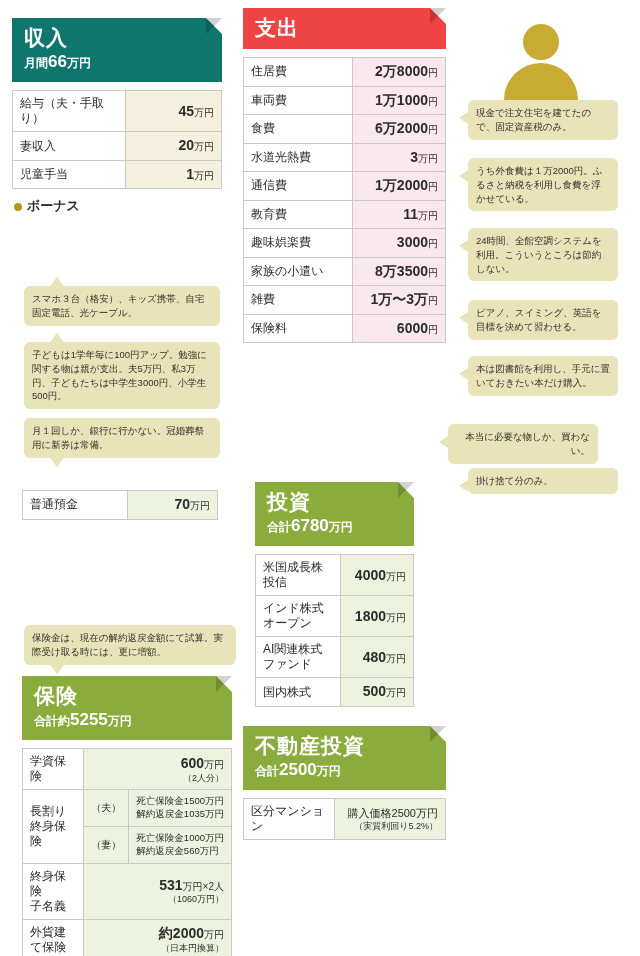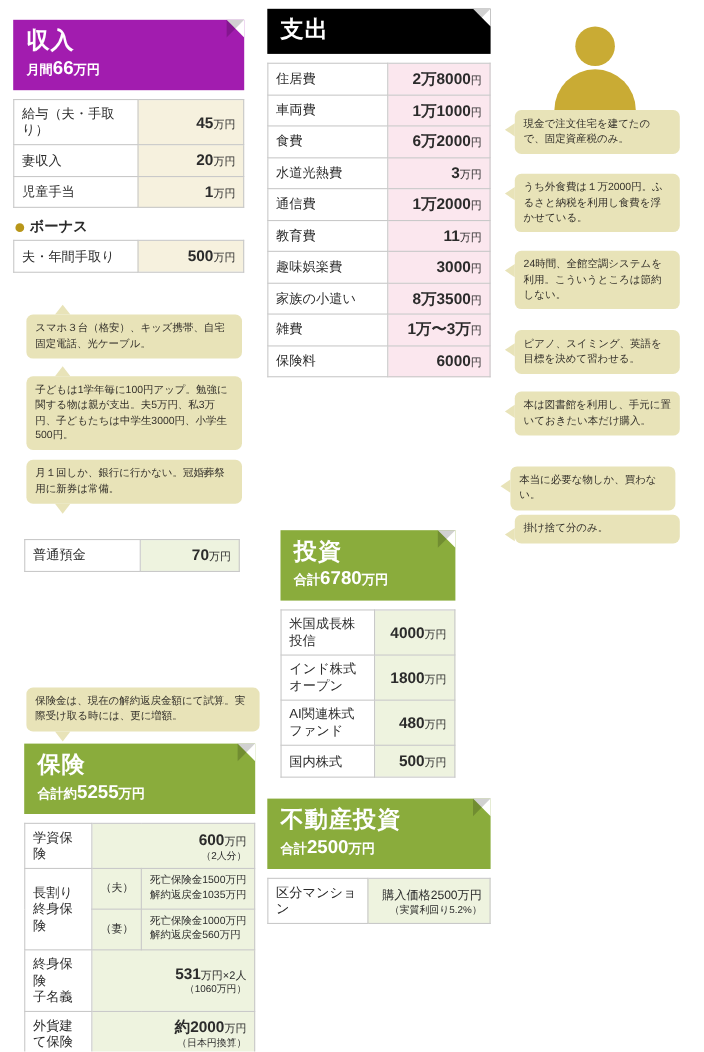--- a/index.html
+++ b/index.html
@@ -36,23 +36,23 @@
     content:""; position:absolute; right:0; top:0;
     border-width:0 16px 16px 0; border-style:solid;
     border-color:transparent #ffffff transparent transparent;
   }
   .fold:after{
     content:""; position:absolute; right:0; top:0;
     border-width:16px 16px 0 0; border-style:solid;
     border-color:rgba(0,0,0,0.18) transparent transparent transparent;
   }
 
-  .head-gold { background:#a21caf; }
+  .head-gold { background:#0f766e; }
   .head-pink { background:#e4at; }
-  .head-pink { background:#000000; }
+  .head-pink { background:#ef4444; }
   .head-green{ background:#8aac3c; }
 
   
   table.rows {
     border-collapse:collapse; width:100%;
     font-size:12px;
   }
   table.rows td {
     border:1px solid #c9c9c9;
     padding:5px 7px;
@@ -138,28 +138,20 @@
     </tr>
     <tr>
       <td class="lbl">児童手当</td>
       <td class="val"><span class="valbig">1</span><span class="unit">万円</span></td>
     </tr>
   </tbody>
     </table>
   <div class="bonus-label">
     <span class="dot"></span><span>ボーナス</span>
   </div>
-  <table class="rows tbl-gold">
-    <tbody>
-        <tr>
-      <td class="lbl">夫・年間手取り</td>
-      <td class="val"><span class="valbig">500</span><span class="unit">万円</span></td>
-    </tr>
-  </tbody>
-    </table>
 </div>
 
 <div class="abs" style="left:243px; top:8px; width:203px;">
   <div class="sec-head head-pink">
     <div class="fold"></div>
     <div class="title">支出</div>
   </div>
   <div style="height:8px"></div>
   <table class="rows tbl-pink">
     <tbody>
@@ -210,21 +202,21 @@
 <div class="person" style="left:504px; top:24px; width:74px;">
   <div class="head"></div>
   <div class="body"></div>
 </div>
 
 <div class="bubble tail-l" style="left:468px; top:100px; width:150px;">現金で注文住宅を建てたので、固定資産税のみ。</div>
 <div class="bubble tail-l" style="left:468px; top:158px; width:150px;">うち外食費は１万2000円。ふるさと納税を利用し食費を浮かせている。</div>
 <div class="bubble tail-l" style="left:468px; top:228px; width:150px;">24時間、全館空調システムを利用。こういうところは節約しない。</div>
 <div class="bubble tail-l" style="left:468px; top:300px; width:150px;">ピアノ、スイミング、英語を目標を決めて習わせる。</div>
 <div class="bubble tail-l" style="left:468px; top:356px; width:150px;">本は図書館を利用し、手元に置いておきたい本だけ購入。</div>
-<div class="bubble tail-l" style="left:464px; top:424px; width:150px;">本当に必要な物しか、買わない。</div>
+<div class="bubble tail-l" style="left:448px; top:424px; width:150px;text-align:right;">本当に必要な物しか、買わない。</div>
 <div class="bubble tail-l" style="left:468px; top:468px; width:150px;">掛け捨て分のみ。</div>
 
 <div class="bubble tail-t" style="left:24px; top:286px; width:196px;">スマホ３台（格安）、キッズ携帯、自宅固定電話、光ケーブル。</div>
 <div class="bubble tail-t" style="left:24px; top:342px; width:196px;">子どもは1学年毎に100円アップ。勉強に関する物は親が支出。夫5万円、私3万円、子どもたちは中学生3000円、小学生500円。</div>
 <div class="bubble tail-b" style="left:24px; top:418px; width:196px;">月１回しか、銀行に行かない。冠婚葬祭用に新券は常備。</div>
 <div class="bubble tail-b" style="left:24px; top:625px; width:212px;">保険金は、現在の解約返戻金額にて試算。実際受け取る時には、更に増額。</div>
 
 <div class="abs" style="left:22px; top:482px; width:196px;">
   <div style="height:8px"></div>
   <table class="rows tbl-green">

